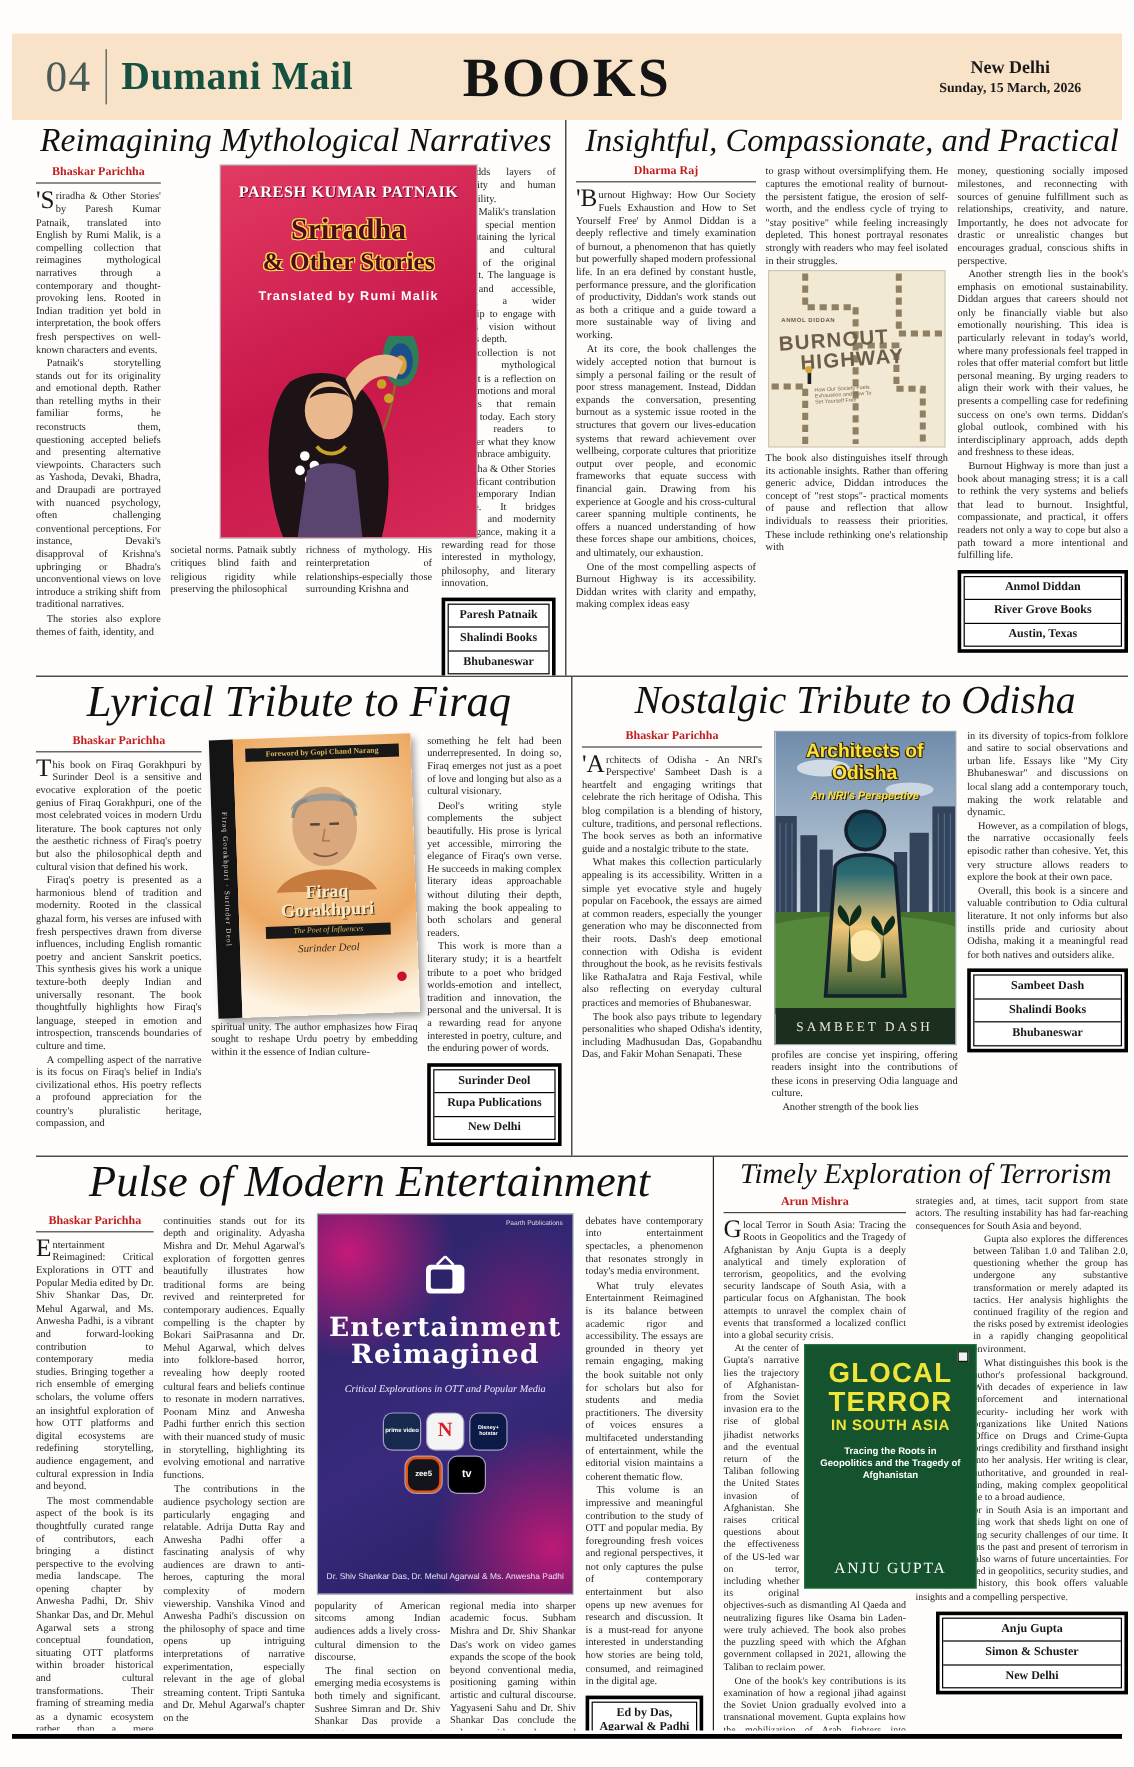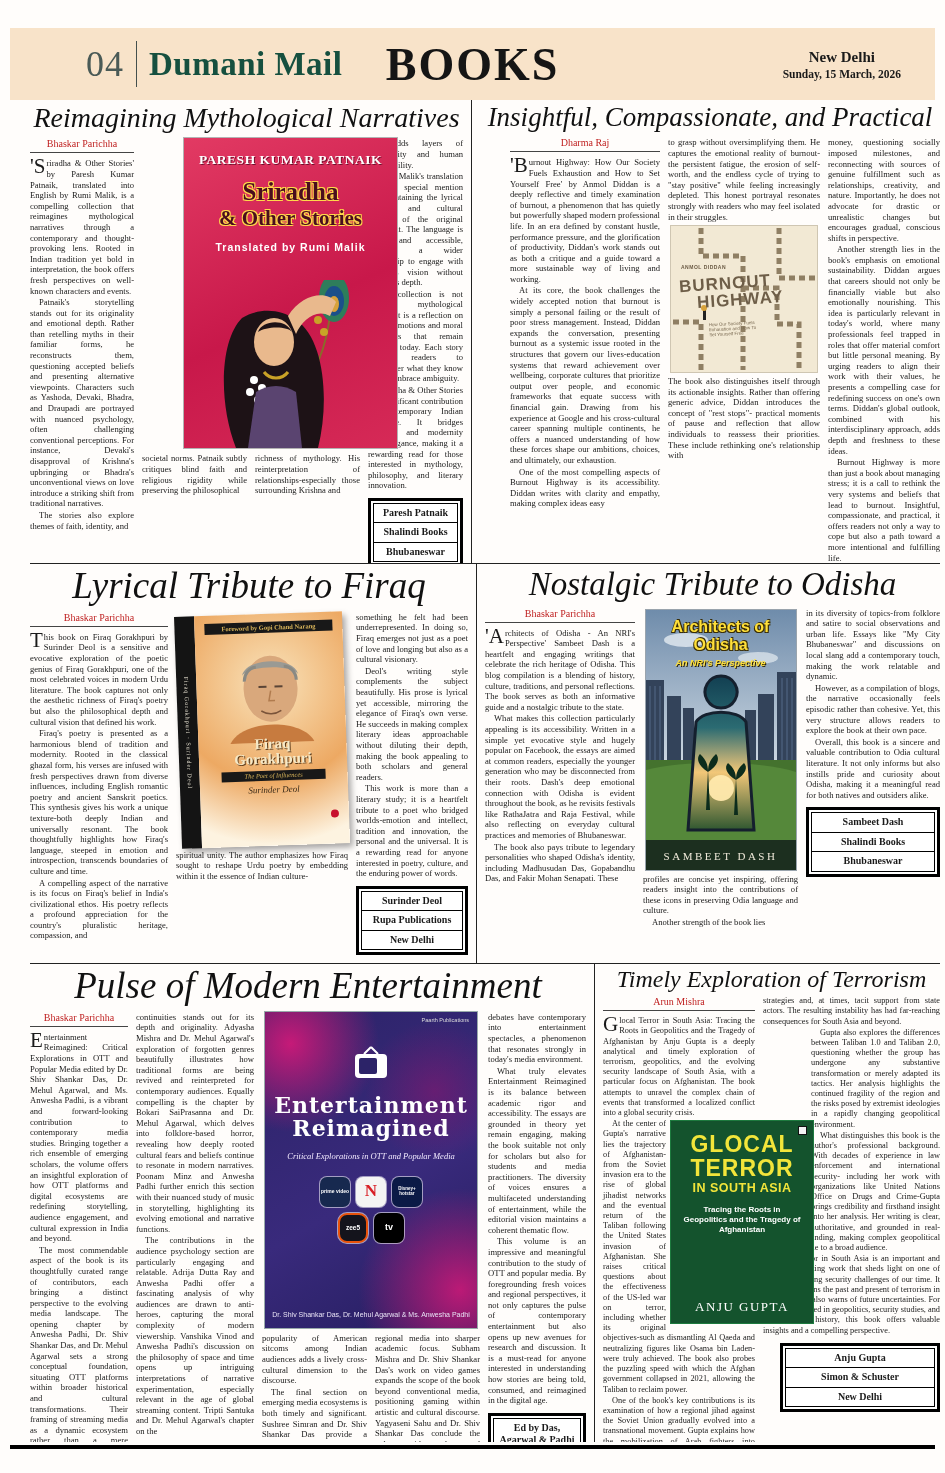--- a/index.html
+++ b/index.html
@@ -1,20 +1,20 @@
 <!DOCTYPE html>
 <html><head>
 <meta charset="utf-8">
 <style>
   * { margin:0; padding:0; box-sizing:border-box; }
   body { background:#888; font-family:"Liberation Serif", serif; }
   .page { width:945px; height:1473px; background:#fffdfb; margin:0 auto; position:relative; overflow:hidden; color:#1a1a1a; }
 
   
-  .band { margin:28px 10px 0; height:72px; background:#f8e3c9; display:flex; align-items:center; position:relative;padding-left:48px; }
+  .band { margin:28px 10px 0; height:72px; background:#f8e3c9; display:flex; align-items:center; position:relative; }
   .pagenum { font-size:36px; color:#4a5a56; margin-left:28px; letter-spacing:1px; }
   .vline { width:1px; height:46px; background:#44504d; margin:0 12px; }
   .paper { font-size:33px; font-weight:bold; color:#16503f; letter-spacing:.5px; }
   .section { position:absolute; left:50%; transform:translateX(-50%); font-size:46px; font-weight:bold; color:#151515; letter-spacing:2px; }
   .dateblock { margin-left:auto; margin-right:34px; text-align:center; }
   .city { font-size:15px; font-weight:bold; }
   .date { font-size:11.5px; font-weight:bold; margin-top:2px; }
 
   
   .content { margin:0 5px 0 30px; }
@@ -34,21 +34,21 @@
   h2.head { font-style:italic; font-weight:normal; text-align:center; color:#111; line-height:1.05; margin-bottom:6px; }
   .a1 h2.head { font-size:28px; }
   .a2 h2.head { font-size:27px; }
   .a3 h2.head { font-size:37px; }
   .a4 h2.head { font-size:33px; }
   .a5 h2.head { font-size:37px; }
   .a6 h2.head { font-size:24px; margin-bottom:4px; }
 
   .cols { display:flex; gap:8px; align-items:flex-start; }
   .col { min-width:0; }
-  .byline { color:#bf1f1f; font-weight:normal; font-size:10px; text-align:center; border-bottom:1px solid #444; padding-bottom:3px; margin-bottom:5px; }
+  .byline { color:#bf1f1f; font-weight:bold; font-size:10px; text-align:center; border-bottom:1px solid #444; padding-bottom:3px; margin-bottom:5px; }
   .col p { font-size:8.6px; line-height:10.6px; text-align:justify; text-indent:9px; margin-bottom:1px; }
   .a6 .col p { font-size:8.3px; line-height:10.2px; }
   p.lead, p.cont { text-indent:0; }
   p.lead::first-letter { font-size:21px; line-height:16px; float:left; padding-right:1px; font-weight:normal; }
 
   
   .pubbox { border:3px solid #000; background:#fff; padding:2px; margin-top:7px; }
   .pb-in { border:1px solid #000; }
   .pb-row { font-size:10px; font-weight:bold; text-align:center; padding:3px 4px; border-bottom:1px solid #000; line-height:1.25; }
   .pb-row:last-child { border-bottom:none; }
@@ -118,21 +118,21 @@
   .c6-author { position:absolute; bottom:8px; width:100%; font-size:13px; color:#fff; letter-spacing:1.5px; }
   .sp6 { float:left; width:48px; height:202px; }
 
   
   .subcols { display:flex; gap:8px; margin-top:5px; }
   .subcols > div { flex:1; min-width:0; }
   .mid1 { width:218px; flex:none; }
   .mid5 { width:218px; flex:none; }
   .c-a1-1 { width:104px; flex:none; }
   .c-a1-3 { flex:1; }
-  .c-a2-1 { width:150px; flex:none;margin-left:30px; }
+  .c-a2-1 { width:150px; flex:none; }
   .c-a2-2 { width:152px; flex:none; }
   .c-a2-3 { flex:1; }
   .c-a3-1 { width:138px; flex:none; }
   .c-a3-2 { width:172px; flex:none; }
   .c-a3-3 { flex:1; }
   .c-a4-1 { width:150px; flex:none; }
   .c-a4-2 { width:155px; flex:none; }
   .c-a4-3 { flex:1; }
   .c-a5-1 { width:98px; flex:none; }
   .c-a5-2 { width:118px; flex:none; }

